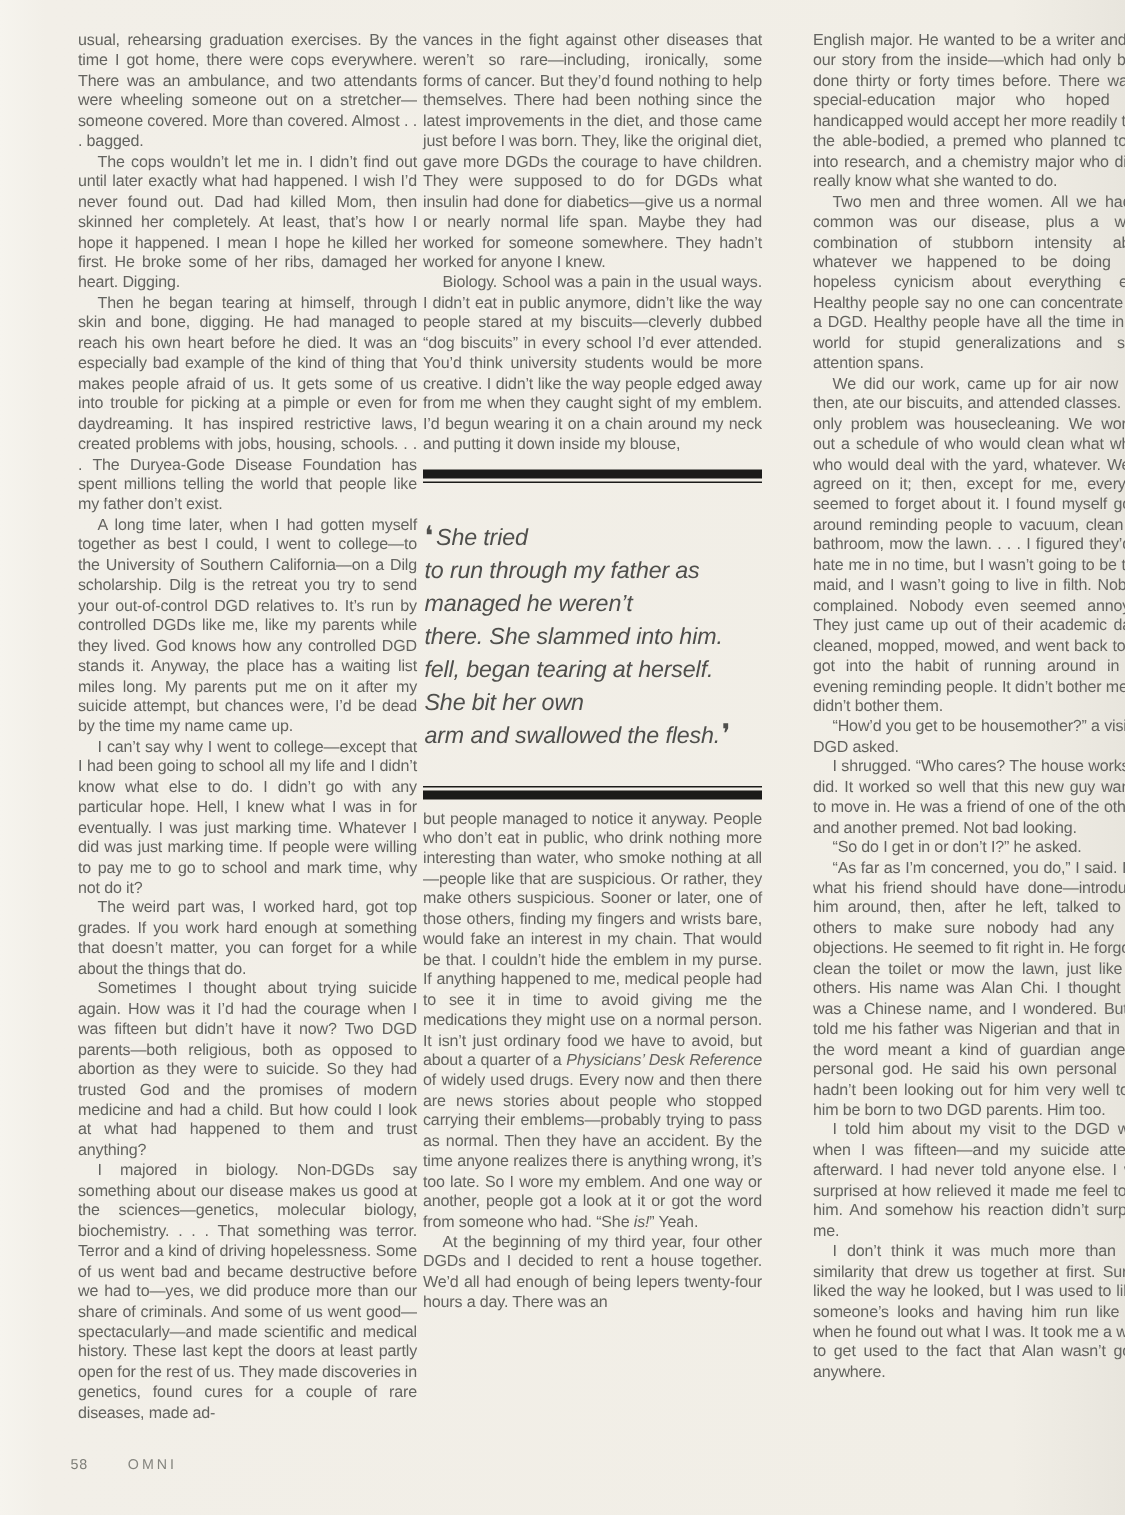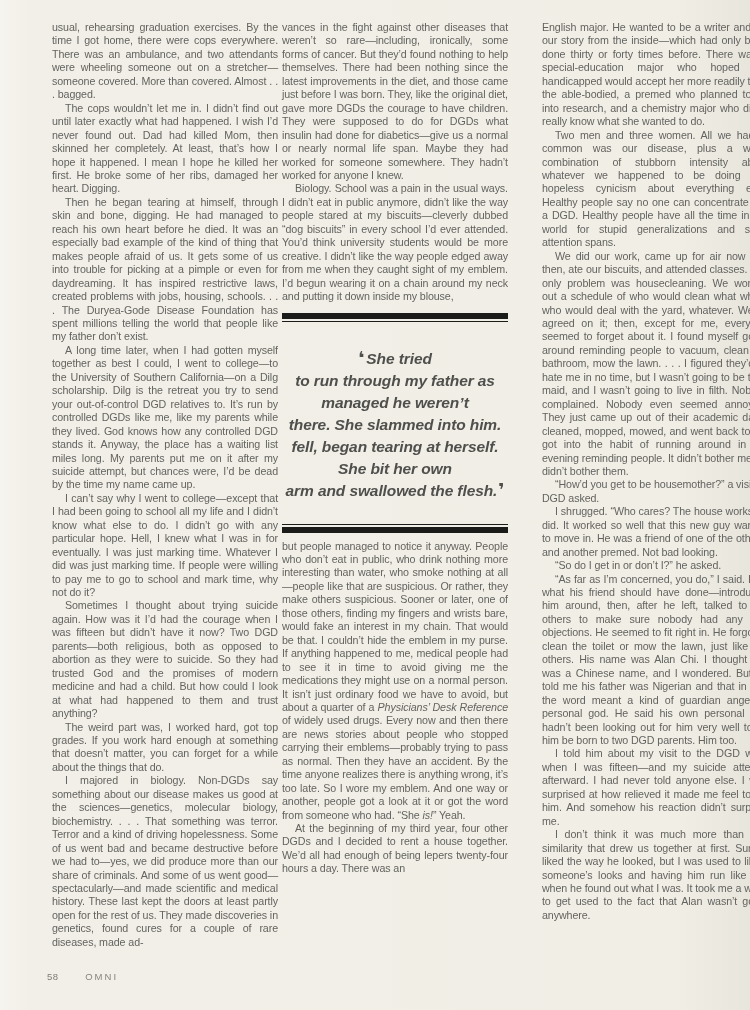--- a/index.html
+++ b/index.html
@@ -21,23 +21,23 @@
   .col p.indent { text-indent:13px; }
   .col em { font-style:italic; }
 
   .quote-box { margin:9px 0 7px 0; }
   .rule { background:#1b1b19; }
   .rule-thick { height:6px; }
   .rule-thin  { height:1px; margin-top:2px; }
   .rule-bottom .rule-thin  { margin-top:0; }
   .rule-bottom .rule-thick { margin-top:2px; }
   .quote-text {
-    padding:26px 1px 22px 1px; text-align:center;
+    padding:26px 1px 22px 1px; 
     font-style:italic; font-size:15.5px; line-height:22px;
-    color:#4f4f4c; letter-spacing:-0.1px;font-weight:bold;
+    color:#4f4f4c; letter-spacing:-0.1px;
   }
   .qmark { font-style:normal; font-size:18px; line-height:0; }
   .qmark.open  { margin-right:2px; }
   .qmark.close { margin-left:1px; }
 
   .footer {
     position:absolute; left:47px; top:971px;
     font-size:9.5px; color:#7c7c76;
   }
   .footer .pagenum { letter-spacing:0.5px; }
@@ -47,22 +47,22 @@
 <body>
 
 <div class="page">
 
   <div class="col" id="col1">
       <p>usual, rehearsing graduation exercises. By the time I got home, there were cops everywhere. There was an ambulance, and two attendants were wheeling someone out on a stretcher—someone covered. More than covered. Almost . . . bagged.</p>
       <p class="indent">The cops wouldn’t let me in. I didn’t find out until later exactly what had happened. I wish I’d never found out. Dad had killed Mom, then skinned her completely. At least, that’s how I hope it happened. I mean I hope he killed her first. He broke some of her ribs, damaged her heart. Digging.</p>
       <p class="indent">Then he began tearing at himself, through skin and bone, digging. He had managed to reach his own heart before he died. It was an especially bad example of the kind of thing that makes people afraid of us. It gets some of us into trouble for picking at a pimple or even for daydreaming. It has inspired restrictive laws, created problems with jobs, housing, schools. . . . The Duryea-Gode Disease Foundation has spent millions telling the world that people like my father don’t exist.</p>
       <p class="indent">A long time later, when I had gotten myself together as best I could, I went to college—to the University of Southern California—on a Dilg scholarship. Dilg is the retreat you try to send your out-of-control DGD relatives to. It’s run by controlled DGDs like me, like my parents while they lived. God knows how any controlled DGD stands it. Anyway, the place has a waiting list miles long. My parents put me on it after my suicide attempt, but chances were, I’d be dead by the time my name came up.</p>
       <p class="indent">I can’t say why I went to college—except that I had been going to school all my life and I didn’t know what else to do. I didn’t go with any particular hope. Hell, I knew what I was in for eventually. I was just marking time. Whatever I did was just marking time. If people were willing to pay me to go to school and mark time, why not do it?</p>
+      <p class="indent">The weird part was, I worked hard, got top grades. If you work hard enough at something that doesn’t matter, you can forget for a while about the things that do.</p>
       <p class="indent">Sometimes I thought about trying suicide again. How was it I’d had the courage when I was fifteen but didn’t have it now? Two DGD parents—both religious, both as opposed to abortion as they were to suicide. So they had trusted God and the promises of modern medicine and had a child. But how could I look at what had happened to them and trust anything?</p>
-      <p class="indent">The weird part was, I worked hard, got top grades. If you work hard enough at something that doesn’t matter, you can forget for a while about the things that do.</p>
       <p class="indent">I majored in biology. Non-DGDs say something about our disease makes us good at the sciences—genetics, molecular biology, biochemistry. . . . That something was terror. Terror and a kind of driving hopelessness. Some of us went bad and became destructive before we had to—yes, we did produce more than our share of criminals. And some of us went good—spectacularly—and made scientific and medical history. These last kept the doors at least partly open for the rest of us. They made discoveries in genetics, found cures for a couple of rare diseases, made ad-</p>
     </div>
 
   <div class="col" id="col2">
     <div id="col2-top">
         <p>vances in the fight against other diseases that weren’t so rare—including, ironically, some forms of cancer. But they’d found nothing to help themselves. There had been nothing since the latest improvements in the diet, and those came just before I was born. They, like the original diet, gave more DGDs the courage to have children. They were supposed to do for DGDs what insulin had done for diabetics—give us a normal or nearly normal life span. Maybe they had worked for someone somewhere. They hadn’t worked for anyone I knew.</p>
         <p class="indent">Biology. School was a pain in the usual ways. I didn’t eat in public anymore, didn’t like the way people stared at my biscuits—cleverly dubbed “dog biscuits” in every school I’d ever attended. You’d think university students would be more creative. I didn’t like the way people edged away from me when they caught sight of my emblem. I’d begun wearing it on a chain around my neck and putting it down inside my blouse,</p>
       </div>
 
     <div class="quote-box">

